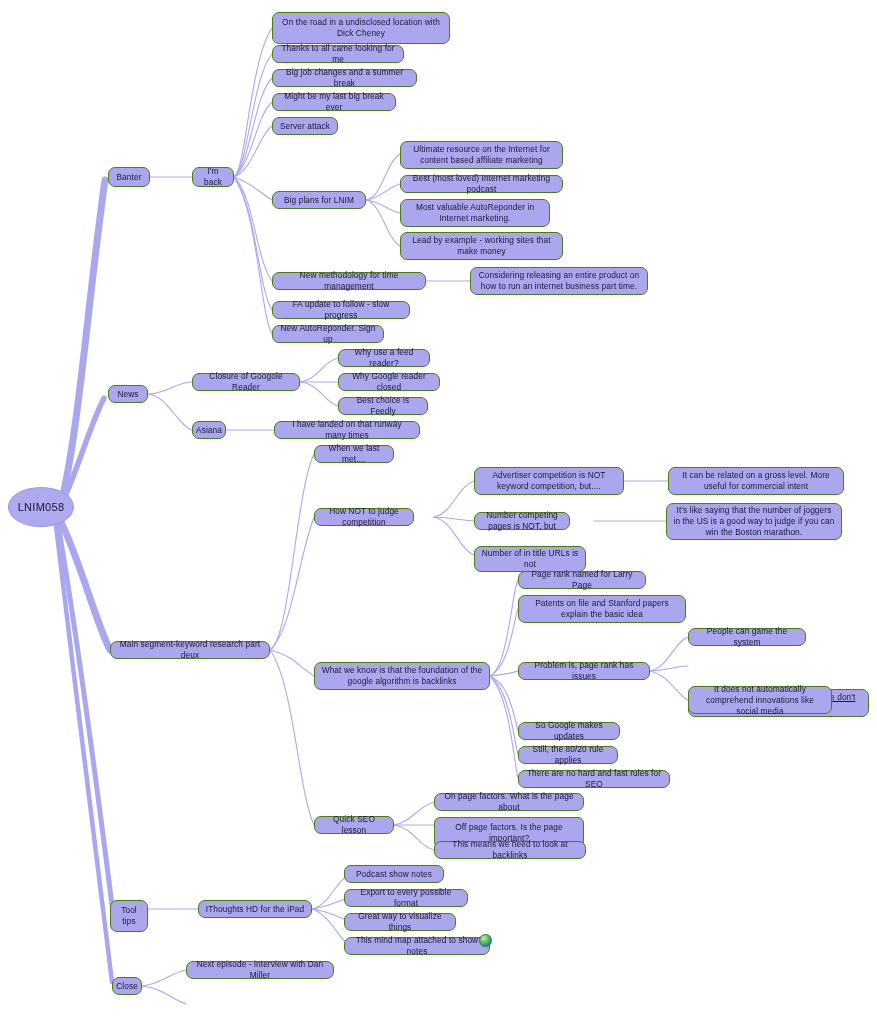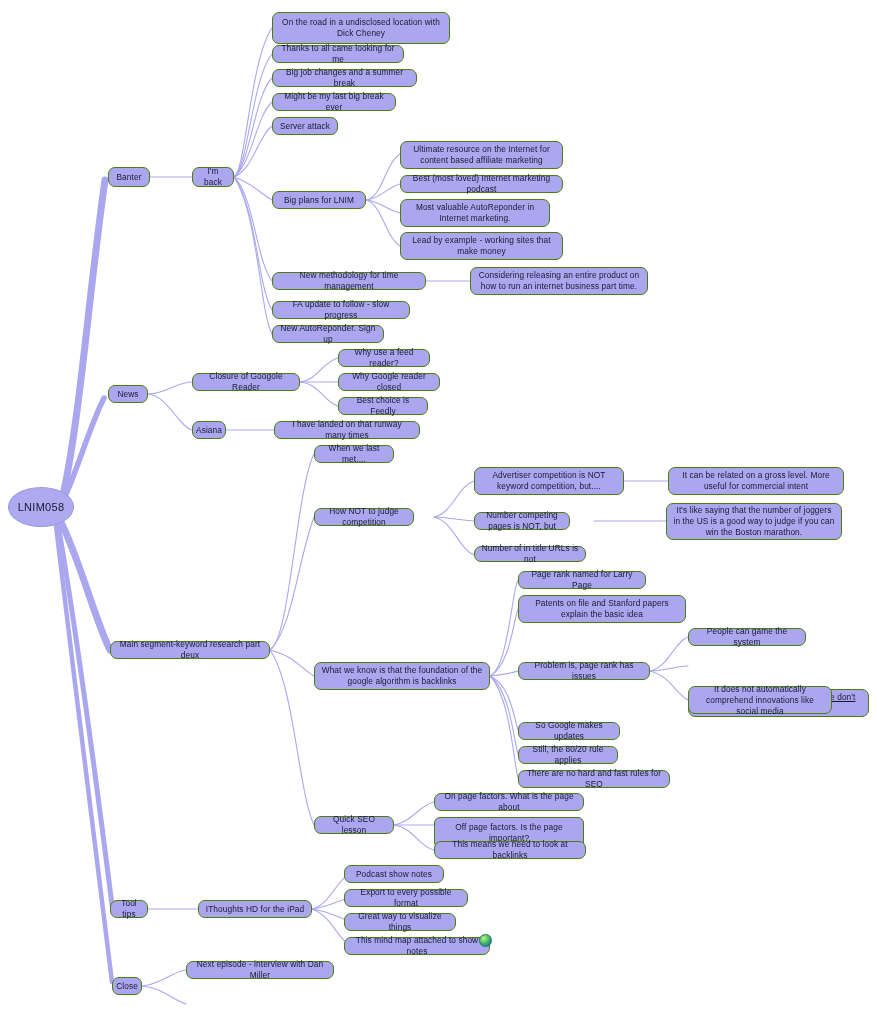--- a/index.html
+++ b/index.html
@@ -189,21 +189,21 @@
   <div class="node" style="left:314px;top:508px;width:100px;height:18px;">How NOT to judge competition</div>
 
   <div class="node" style="left:474px;top:467px;width:150px;height:28px;">Advertiser competition is NOT keyword competition, but....</div>
 
   <div class="node" style="left:668px;top:467px;width:176px;height:28px;">It can be related on a gross level.  More useful for commercial intent</div>
 
   <div class="node" style="left:474px;top:512px;width:96px;height:18px;">Number competing pages is NOT, but</div>
 
   <div class="node" style="left:666px;top:503px;width:176px;height:37px;">It's like saying that the number of joggers in the US is a good way to judge if you can win the Boston marathon.</div>
 
-  <div class="node" style="left:474px;top:546px;width:112px;height:16px;">Number of in title URLs is not</div>
+  <div class="node" style="left:474px;top:546px;width:112px;height:26px;">Number of in title URLs is not</div>
 
   <div class="node" style="left:314px;top:662px;width:176px;height:28px;">What we know is that the foundation of the google algorithm is backlinks</div>
 
   <div class="node" style="left:518px;top:571px;width:128px;height:18px;">Page rank named for Larry Page</div>
 
   <div class="node" style="left:518px;top:595px;width:168px;height:28px;">Patents on file and Stanford papers explain the basic idea</div>
 
   <div class="node" style="left:518px;top:662px;width:132px;height:18px;">Problem is, page rank has issues</div>
 
   <div class="node" style="left:688px;top:628px;width:118px;height:18px;">People can game the system</div>
@@ -219,21 +219,21 @@
   <div class="node" style="left:518px;top:770px;width:152px;height:18px;">There are no hard and fast rules for SEO</div>
 
   <div class="node" style="left:314px;top:816px;width:80px;height:18px;">Quick SEO lesson</div>
 
   <div class="node" style="left:434px;top:793px;width:150px;height:18px;">On page factors.  What is the page about</div>
 
   <div class="node" style="left:434px;top:817px;width:150px;height:31px;border-radius:6px;">Off page factors.  Is the page important?</div>
 
   <div class="node" style="left:434px;top:841px;width:152px;height:18px;">This means we need to look at backlinks</div>
 
-  <div class="node" style="left:110px;top:900px;width:38px;height:18px;">Tool tips</div>
+  <div class="node" style="left:110px;top:900px;width:38px;height:32px;">Tool tips</div>
 
   <div class="node" style="left:198px;top:900px;width:114px;height:18px;">IThoughts HD for the iPad</div>
 
   <div class="node" style="left:344px;top:865px;width:100px;height:18px;">Podcast show notes</div>
 
   <div class="node" style="left:344px;top:889px;width:124px;height:18px;">Export to every possible format</div>
 
   <div class="node" style="left:344px;top:913px;width:112px;height:18px;">Great way to visualize things</div>
 
   <div class="node" style="left:344px;top:937px;width:146px;height:18px;">This mind map attached to show notes</div>

